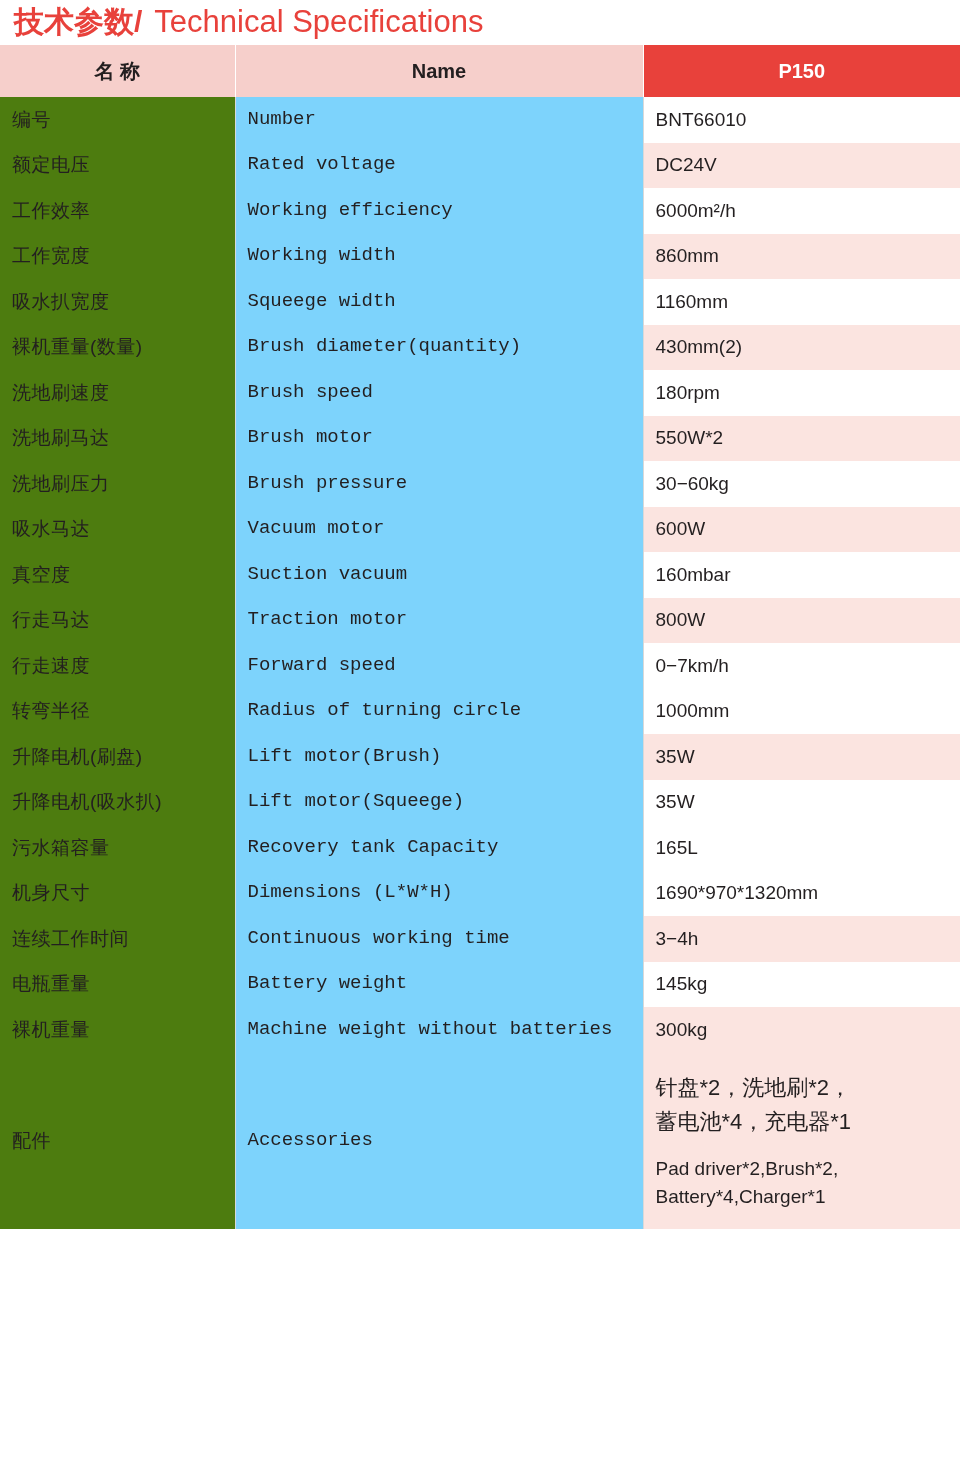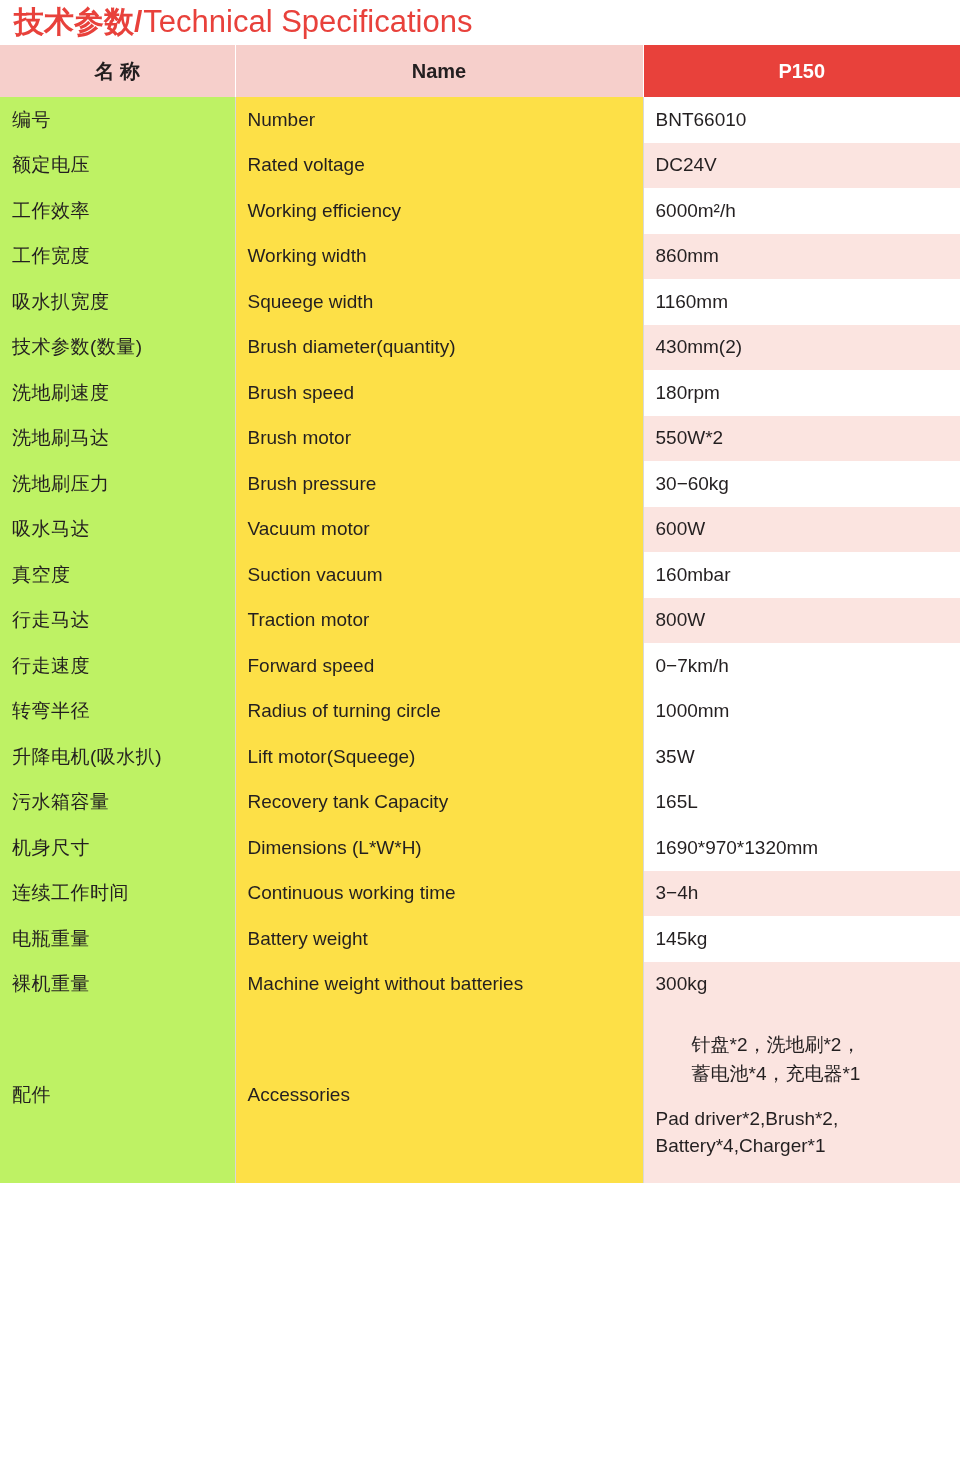--- a/index.html
+++ b/index.html
@@ -30,21 +30,21 @@
     font-weight: bold;
     color: #e8413b;
     letter-spacing: 0px;
     line-height: 1;
   }
   .title-en {
     font-size: 31px;
     font-weight: normal;
     color: #e8413b;
     line-height: 1;
-    margin-left: 1px;
+    margin-left: 12px;
   }
   
   table.spec {
     width: 100%;
     border-collapse: collapse;
     table-layout: fixed;
   }
   table.spec col.c1 { width: 235px; }
   table.spec col.c2 { width: 408px; }
   table.spec col.c3 { width: 317px; }
@@ -68,25 +68,26 @@
   }
   tbody tr {
     height: 45.5px;
   }
   tbody td {
     font-size: 19px;
     font-weight: normal;
     line-height: 1.25;
   }
   tbody td.cn {
-    background: #bef264;
+    background: #4d7c0f;
     letter-spacing: 0.5px;
   }
   tbody td.en {
-    background: #fde047;
+    background: #7dd3fc;
+    font-family: Liberation Mono, monospace;
   }
   tbody td.val {
     background: #ffffff;
   }
   
   tbody tr.alt td.val {
     background: #fbe4e0;
   }
   
   tbody td {
@@ -105,24 +106,23 @@
   tr.accessories td {
     height: 160px;
     vertical-align: middle;
   }
   tr.accessories td.val {
     background: #fbe4e0;
     padding-top: 8px;
     padding-bottom: 8px;
   }
   .acc-cn {
-    font-size: 19px;
+    font-size: 22px;
     line-height: 1.55;
     margin-bottom: 16px;
-    margin-left: 36px;
   }
   .acc-en {
     font-size: 19px;
     line-height: 1.45;
   }
 </style>
 </head>
 <body>
 
 <div class="sheet">
@@ -165,21 +165,21 @@
           <td class="cn">工作宽度</td>
           <td class="en">Working width</td>
           <td class="val">860mm</td>
         </tr>
         <tr>
           <td class="cn">吸水扒宽度</td>
           <td class="en">Squeege width</td>
           <td class="val">1160mm</td>
         </tr>
         <tr class="alt">
-          <td class="cn">技术参数(数量)</td>
+          <td class="cn">裸机重量(数量)</td>
           <td class="en">Brush diameter(quantity)</td>
           <td class="val">430mm(2)</td>
         </tr>
         <tr>
           <td class="cn">洗地刷速度</td>
           <td class="en">Brush speed</td>
           <td class="val">180rpm</td>
         </tr>
         <tr class="alt">
           <td class="cn">洗地刷马达</td>
@@ -208,20 +208,25 @@
         </tr>
         <tr>
           <td class="cn">行走速度</td>
           <td class="en">Forward speed</td>
           <td class="val">0−7km/h</td>
         </tr>
         <tr>
           <td class="cn">转弯半径</td>
           <td class="en">Radius of turning circle</td>
           <td class="val">1000mm</td>
+        </tr>
+        <tr class="alt">
+          <td class="cn">升降电机(刷盘)</td>
+          <td class="en">Lift motor(Brush)</td>
+          <td class="val">35W</td>
         </tr>
         <tr>
           <td class="cn">升降电机(吸水扒)</td>
           <td class="en">Lift motor(Squeege)</td>
           <td class="val">35W</td>
         </tr>
         <tr>
           <td class="cn">污水箱容量</td>
           <td class="en">Recovery tank Capacity</td>
           <td class="val">165L</td>

